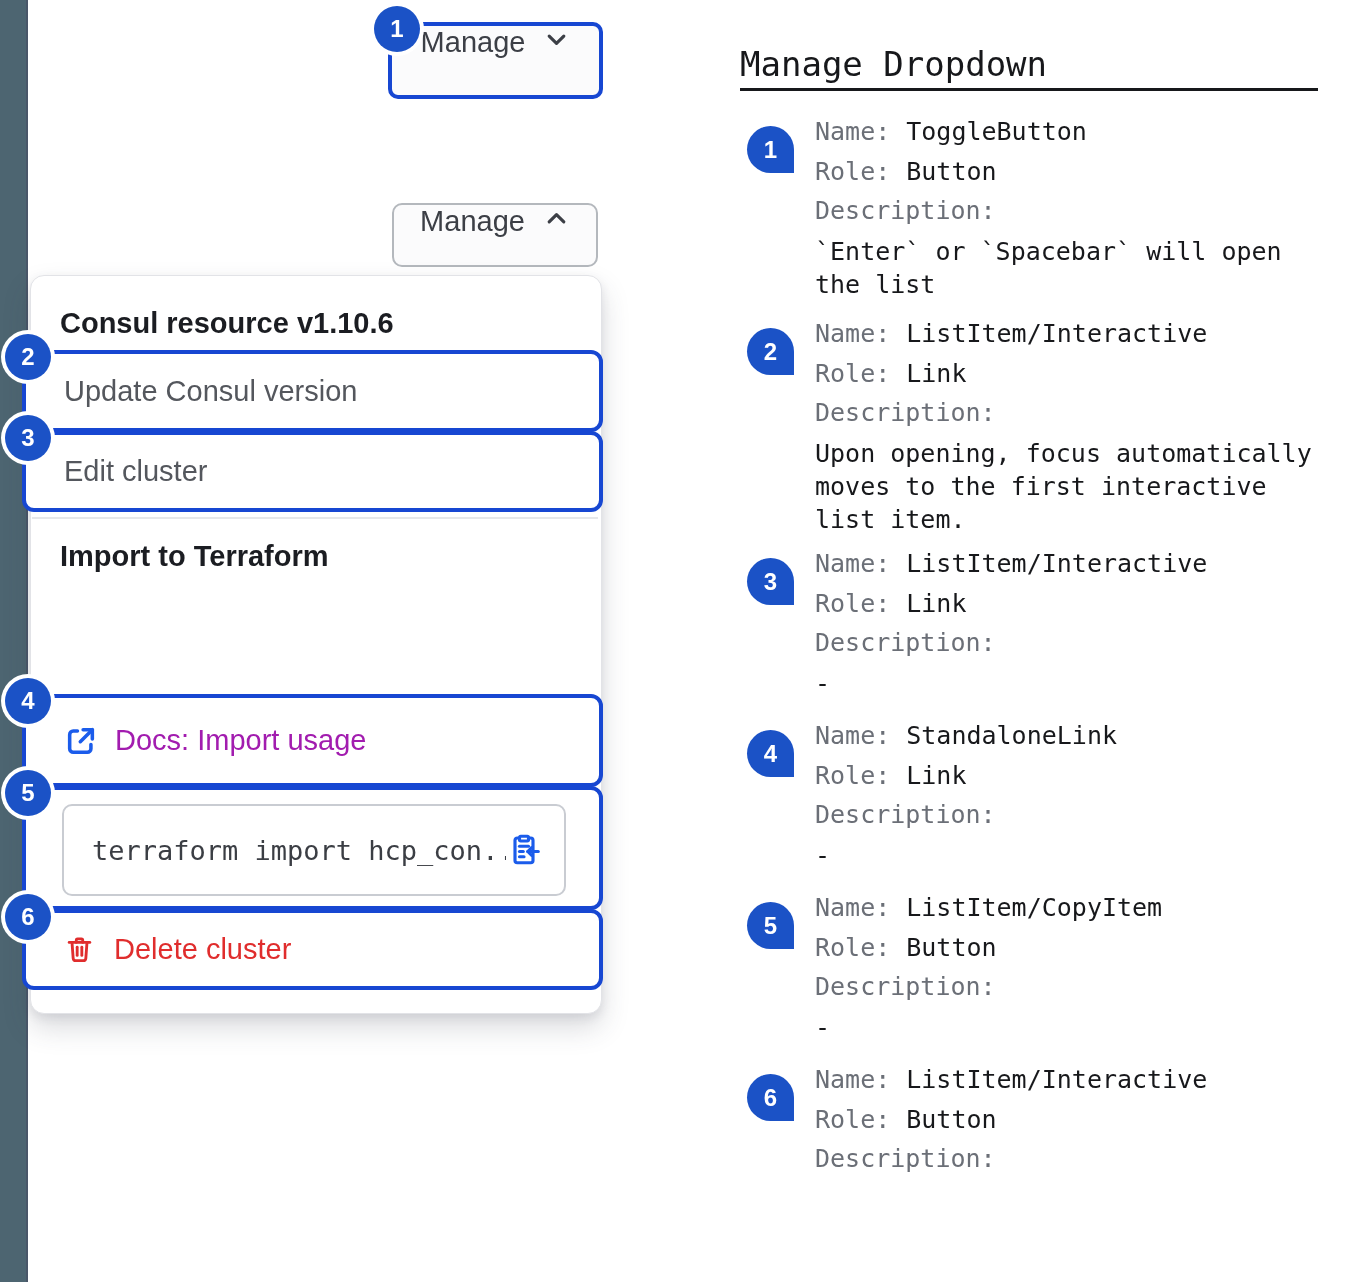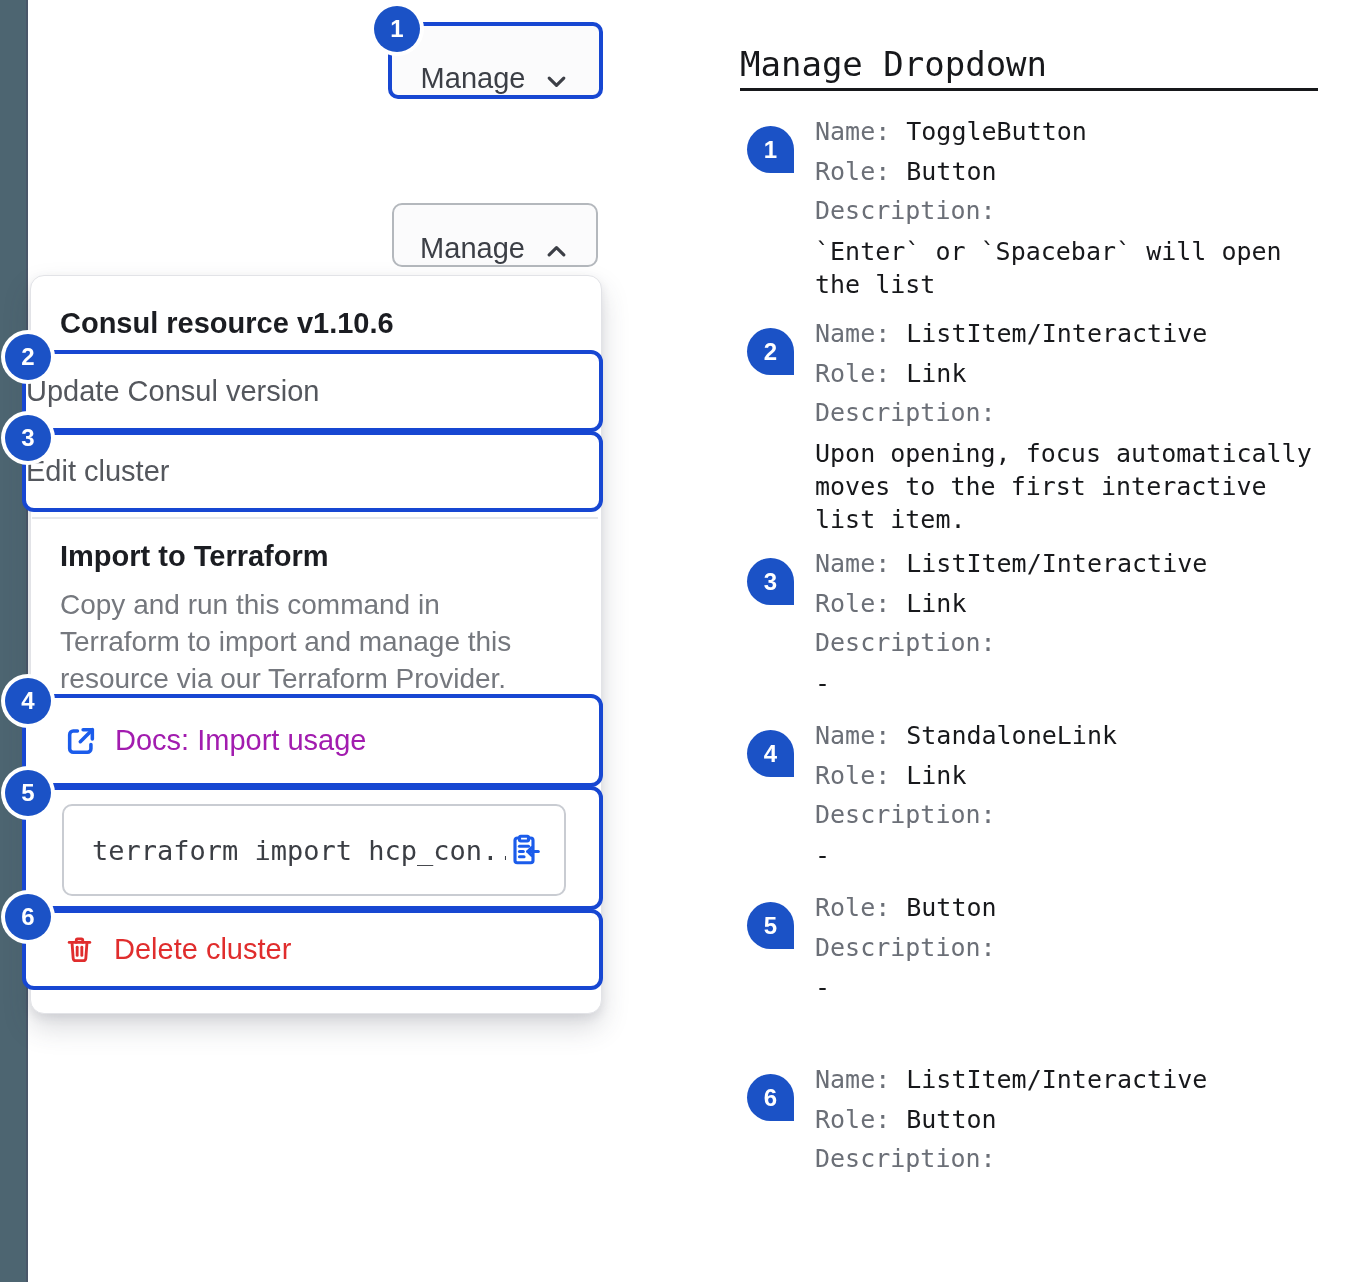--- a/index.html
+++ b/index.html
@@ -14,21 +14,21 @@
   
   .badge{
     position:absolute;width:46px;height:46px;border-radius:50%;
     background:#1b52c6;color:#fff;font-weight:700;font-size:24px;
     display:flex;align-items:center;justify-content:center;
     box-shadow:0 0 0 4px #ffffff;z-index:30;
   }
 
   
   .btn{
-    position:absolute;background:#fbfbfc;display:flex;align-items:flex-end;justify-content:center;
+    position:absolute;background:#fbfbfc;display:flex;align-items:flex-start;justify-content:center;
     gap:18px;color:#3c3f46;font-size:29px;cursor:pointer;box-sizing:border-box;
   }
   .btn-focused{left:388px;top:22px;width:215px;height:77px;border:4px solid #1747d2;border-radius:10px;}
   .btn-plain{left:392px;top:203px;width:206px;height:64px;border:2px solid #b4b8bd;border-radius:10px;}
   .chev{width:27px;height:27px;}
 
   
   .card{
     position:absolute;left:30px;top:275px;width:570px;height:737px;background:#ffffff;
     border:1px solid #e2e3e7;border-radius:14px;
@@ -46,21 +46,21 @@
   .outline-box{
     position:absolute;left:22px;width:581px;box-sizing:border-box;
     border:4px solid #1747d2;border-radius:12px;background:#ffffff;z-index:10;
     display:flex;align-items:center;
   }
   .ob-2{top:350px;height:82px;}
   .ob-3{top:431px;height:81px;}
   .ob-4{top:694px;height:93px;}
   .ob-5{top:786px;height:124px;}
   .ob-6{top:909px;height:81px;}
-  .menu-item-label{font-size:29px;color:#54575d;}
+  .menu-item-label{font-size:29px;color:#54575d;margin-left:38px;}
   .docs-link{display:flex;align-items:center;gap:17px;margin-left:38px;color:#a21caf;cursor:pointer;}
   .docs-link .label{font-size:29px;}
   .icon-24{width:34px;height:34px;flex:none;}
   .delete-row{display:flex;align-items:center;gap:19px;margin-left:38px;color:#e02d2d;cursor:pointer;}
   .delete-row .label{font-size:29px;}
 
   .code-field{
     position:absolute;left:36px;top:14px;right:33px;height:92px;box-sizing:border-box;
     border:2px solid #c9ccd2;border-radius:10px;background:#ffffff;
     display:flex;align-items:center;
@@ -118,21 +118,20 @@
   <div class="outline-box ob-2">
     <span class="menu-item-label">Update Consul version</span>
   </div>
   <div class="outline-box ob-3">
     <span class="menu-item-label">Edit cluster</span>
   </div>
 
   <div class="card-divider"></div>
 
   <div class="section-header hdr-import">Import to Terraform</div>
-  <div class="import-desc">Copy and run this command in Terraform to import and manage this resource via our Terraform Provider.</div>
 
   <div class="outline-box ob-4">
     <span class="docs-link">
       <svg class="icon-24" viewBox="0 0 24 24" fill="none" stroke="#1b5ceb" stroke-width="2.5" stroke-linecap="round" stroke-linejoin="round">
         <path d="M9.5 5 H6.5 A2.5 2.5 0 0 0 4 7.5 V17.5 A2.5 2.5 0 0 0 6.5 20 H16.5 A2.5 2.5 0 0 0 19 17.5 V14.5"></path>
         <path d="M13.5 4 H20 V10.5"></path>
         <path d="M20 4 L11.5 12.5"></path>
       </svg>
       <span class="label">Docs: Import usage</span>
     </span>
@@ -211,20 +210,21 @@
       <div class="entry-row"><span class="f-label t-name-label">Name:</span><span class="f-value t-name">StandaloneLink</span></div>
       <div class="entry-row"><span class="f-label t-role-label">Role:</span><span class="f-value t-role">Link</span></div>
       <div class="entry-row"><span class="f-label t-desc-label">Description:</span></div>
       <div class="entry-desc t-desc">-</div>
     </div>
   </div>
 
   <div class="legend-entry" style="top: 888px;">
     <div class="legend-badge">5</div>
     <div class="entry-text">
+      <div class="entry-row"><span class="f-label t-name-label">Name:</span><span class="f-value t-name">ListItem/CopyItem</span></div>
       <div class="entry-row"><span class="f-label t-role-label">Role:</span><span class="f-value t-role">Button</span></div>
       <div class="entry-row"><span class="f-label t-desc-label">Description:</span></div>
       <div class="entry-desc t-desc">-</div>
     </div>
   </div>
 
   <div class="legend-entry" style="top: 1060px;">
     <div class="legend-badge">6</div>
     <div class="entry-text">
       <div class="entry-row"><span class="f-label t-name-label">Name:</span><span class="f-value t-name">ListItem/Interactive</span></div>

